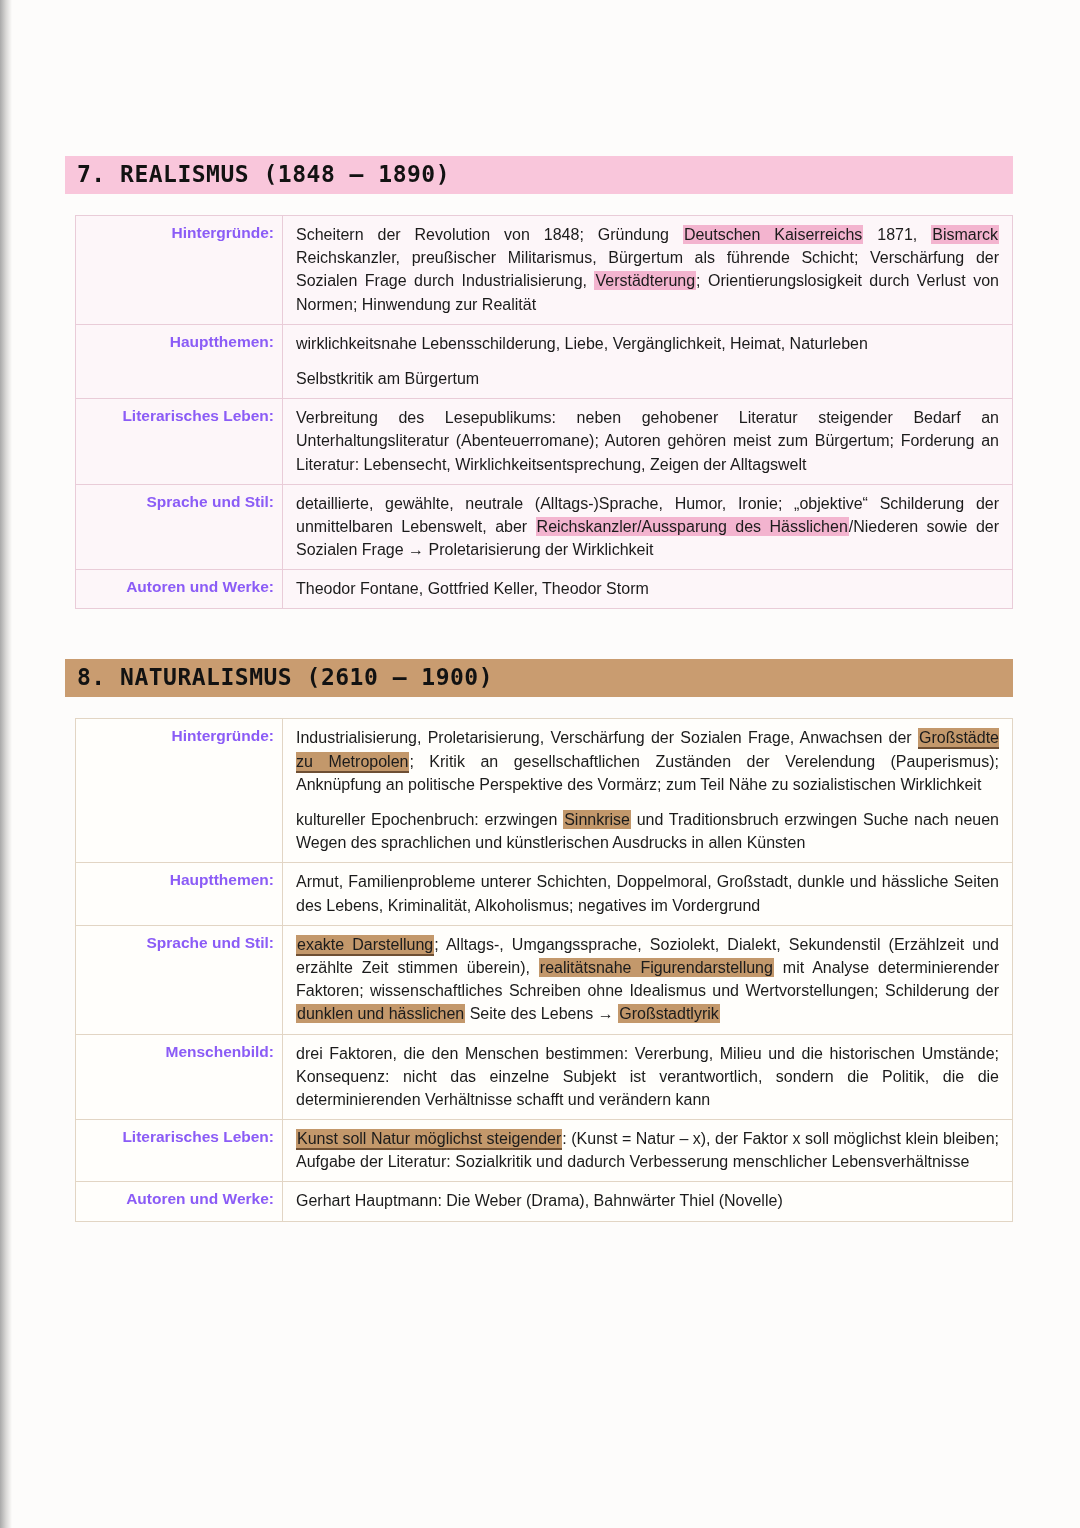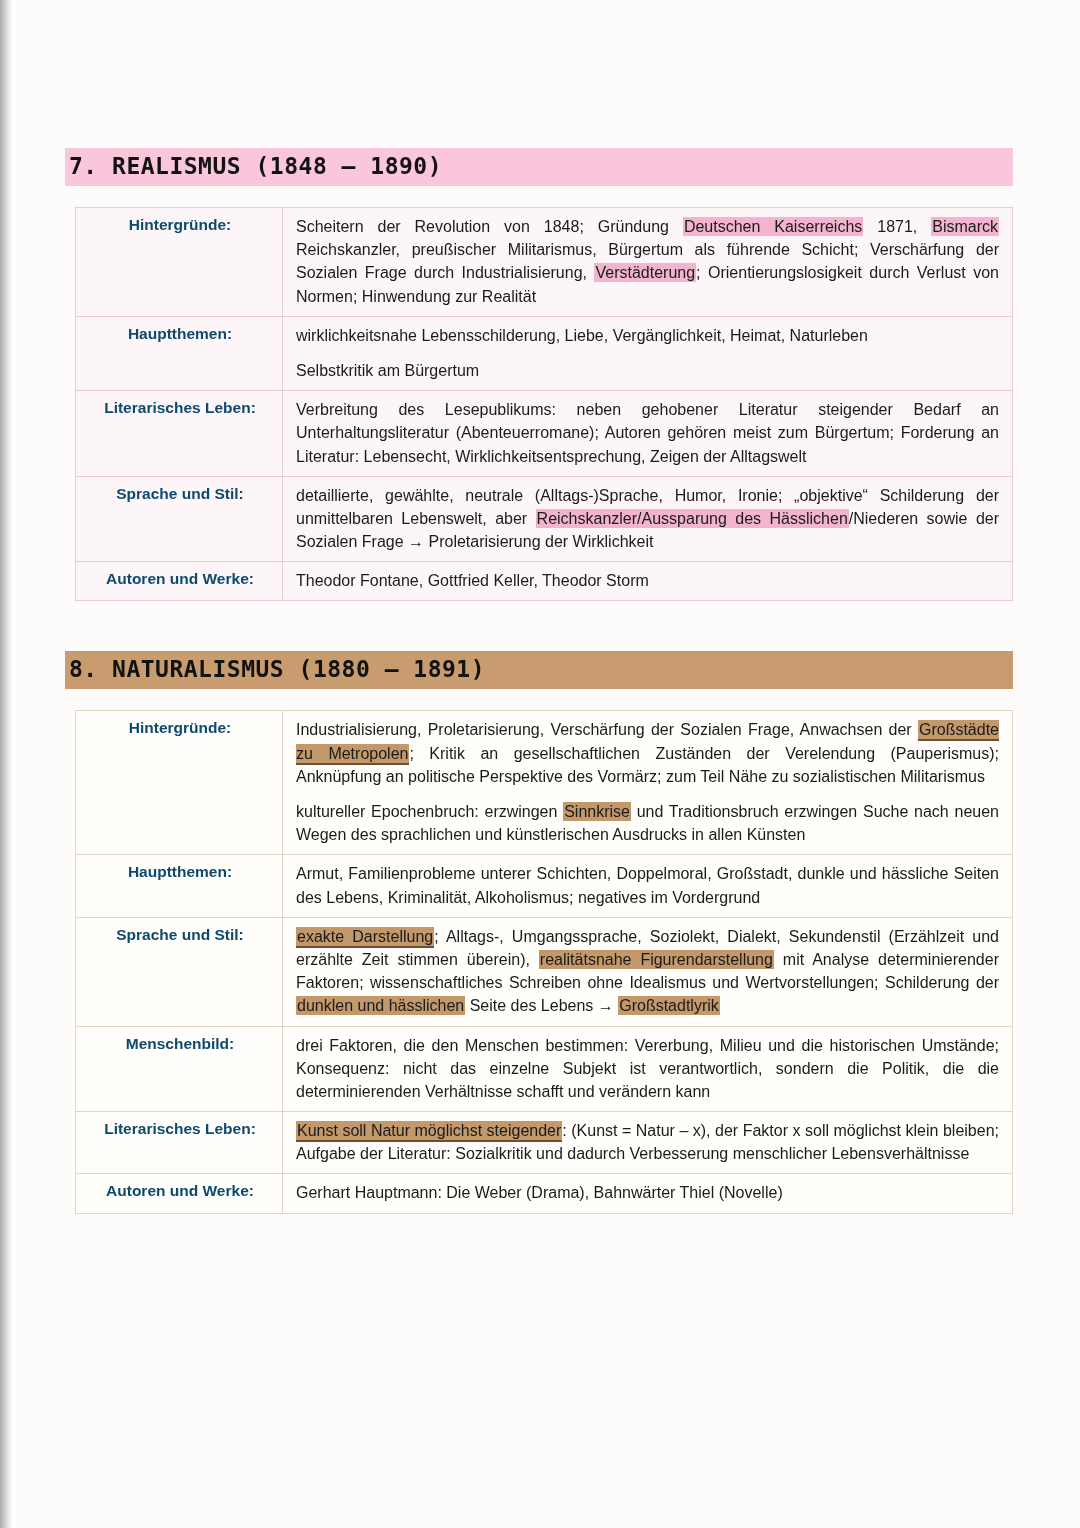--- a/index.html
+++ b/index.html
@@ -22,46 +22,46 @@
     left: 0; top: 0; bottom: 0;
     width: 12px;
     background: linear-gradient(90deg, #a9a9a9, #d9d8d6 50%, rgba(255,255,255,0));
     pointer-events: none;
   }
   .content {
     padding: 140px 67px 0 65px;
   }
   .epoch { margin-bottom: 50px; }
   .epoch-title {
-    margin: 8px 0 21px 0;
+    margin: 16px 0 21px 0;
     background: var(--header-bg);
     font-family: "DejaVu Sans Mono", monospace;
     font-weight: bold;
     font-size: 23px;
     letter-spacing: 0.5px;
     color: #121212;
-    padding: 5px 12px 7px 4px;
+    padding: 5px 12px 7px 12px;
   }
   .epoch-table {
     width: calc(100% - 10px);
     margin-left: 10px;
     border-collapse: collapse;
     background: var(--table-bg);
     table-layout: fixed;
   }
   .epoch-table th, .epoch-table td {
     border: 1px solid var(--border);
     vertical-align: top;
   }
   th.row-label {
     width: 188px;
-    text-align: center;
+    text-align: right;
     font-size: 15.5px;
     font-weight: bold;
-    color: #0c4a6e;
+    color: #8b5cf6;
     padding: 8px 8px 8px 10px;
     white-space: nowrap;
     overflow: hidden;
   }
   td.row-content {
     font-size: 16px;
     line-height: 1.45;
     text-align: justify;
     padding: 7px 13px 8px 13px;
     color: #1b1b1b;
@@ -111,27 +111,27 @@
               <th class="row-label">Autoren und Werke:</th>
               <td class="row-content">
                 <p><span>Theodor Fontane, Gottfried Keller, Theodor Storm</span></p>
               </td>
             </tr>
           </tbody>
         </table>
     </section>
 
     <section class="epoch" style="--header-bg: #c99c70; --table-bg: #fffefb; --border: #e2d5c4; --hl: #c3986b; --ul: #6e4f33;">
-      <h2 class="epoch-title">8. NATURALISMUS (1880 – 1891)</h2>
+      <h2 class="epoch-title">8. NATURALISMUS (2610 – 1900)</h2>
       <table class="epoch-table">
           <tbody>
             <tr>
               <th class="row-label">Hintergründe:</th>
               <td class="row-content">
-                <p><span>Industrialisierung, Proletarisierung, Verschärfung der Sozialen Frage, Anwachsen der </span><span class="hl ul">Großstädte zu Metropolen</span><span>; Kritik an gesellschaftlichen Zuständen der Verelendung (Pauperismus); Anknüpfung an politische Perspektive des Vormärz; zum Teil Nähe zu sozialistischen Militarismus</span></p>
+                <p><span>Industrialisierung, Proletarisierung, Verschärfung der Sozialen Frage, Anwachsen der </span><span class="hl ul">Großstädte zu Metropolen</span><span>; Kritik an gesellschaftlichen Zuständen der Verelendung (Pauperismus); Anknüpfung an politische Perspektive des Vormärz; zum Teil Nähe zu sozialistischen Wirklichkeit</span></p>
                 <p><span>kultureller Epochenbruch: erzwingen </span><span class="hl">Sinnkrise</span><span> und Traditionsbruch erzwingen Suche nach neuen Wegen des sprachlichen und künstlerischen Ausdrucks in allen Künsten</span></p>
               </td>
             </tr>
             <tr>
               <th class="row-label">Hauptthemen:</th>
               <td class="row-content">
                 <p><span>Armut, Familienprobleme unterer Schichten, Doppelmoral, Großstadt, dunkle und hässliche Seiten des Lebens, Kriminalität, Alkoholismus; negatives im Vordergrund</span></p>
               </td>
             </tr>
             <tr>

